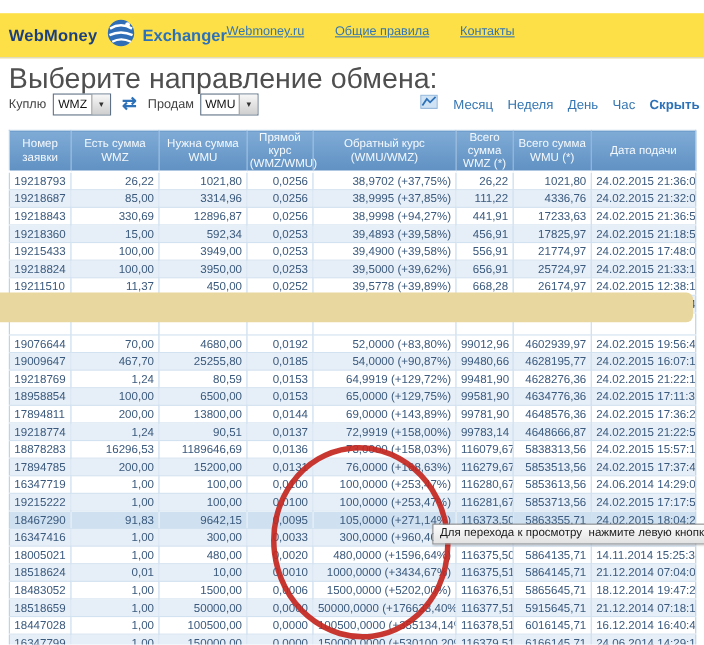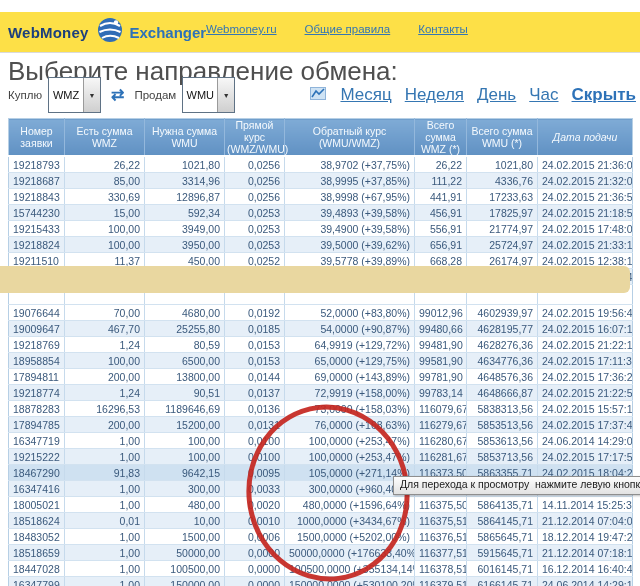--- a/index.html
+++ b/index.html
@@ -17,39 +17,39 @@
   .brand-ex{font-size:15px;font-weight:bold;color:#2d72b8;}
   .topnav{position:absolute;left:186px;top:11px;display:flex;gap:28px;margin-left:20px;}
   .topnav a{color:#3576b2;font-size:11.5px;text-decoration:underline;white-space:nowrap;}
 
   
   .page-title{position:absolute;left:8px;top:56px;font-size:26px;color:#4f4f4f;}
 
   
   .controls{position:absolute;left:8px;top:84px;width:628px;height:22px;display:flex;align-items:center;}
   .ctl-label{font-size:11.5px;color:#444;margin-right:6px;}
-  .select{display:flex;align-items:stretch;width:53px;height:36px;border:1px solid #5f7285;background:#fff;box-sizing:border-box;text-align:right;}
+  .select{display:flex;align-items:stretch;width:53px;height:20px;border:1px solid #5f7285;background:#fff;box-sizing:border-box;text-align:right;}
   .select .val{flex:1;font-size:11px;color:#111;display:flex;align-items:center;justify-content:center;}
   .select .btn{width:16px;border-left:1px solid #9a9a9a;background:linear-gradient(#f7f7f7,#cfcfcf);display:flex;align-items:center;justify-content:center;font-size:7px;color:#333;}
   .swap{font-size:16px;font-weight:bold;color:#2d72b8;margin:0 10px;line-height:1;}
   .refrate{font-size:11.5px;color:#555;margin-left:14px;white-space:nowrap;}
   .refrate b{color:#222;}
   .period-group{margin-left:auto;display:flex;align-items:center;gap:13px;}
-  .period-group a{color:#3576b2;font-size:17px;text-decoration:underline;white-space:nowrap;}
+  .period-group a{color:#3576b2;font-size:12px;white-space:nowrap;}
   .period-group a.hide-link{font-weight:bold;color:#2d72b8;}
   .chart-ico{margin-right:1px;display:block;}
 
   
   table.offers{position:absolute;left:8px;top:118px;width:624px;border-collapse:collapse;table-layout:fixed;
     border:1px solid #b6cfe5;}
   .offers th{
     height:28px;background:linear-gradient(#7fabd6,#6091c3);color:#f4f9fd;
     font-size:10.5px;font-weight:normal;line-height:12px;text-align:center;
     border-right:1px solid #94b8dc;border-bottom:2px solid #fff;padding:0 2px;box-sizing:border-box;}
-  .offers th:last-child{border-right:none;font-style:italic;}
+  .offers th:last-child{border-right:none;}
   .offers td{
     height:15px;font-size:10.5px;color:#3a597c;background-clip:padding-box;
     border-bottom:1px solid #d2e2f0;border-right:1px solid #c6daec;
     padding:0 4px;white-space:nowrap;overflow:hidden;box-sizing:content-box;}
   .offers td:last-child{border-right:none;}
   .offers tr.odd td{background:#ffffff;}
   .offers tr.even td{background:#e6eff8;}
   .offers tr.hover-row td{background:#cfe1f1;}
   .offers td.c0{}
   .offers td.c1,.offers td.c2,.offers td.c3,.offers td.c4,.offers td.c5,.offers td.c6,.offers td.c7{text-align:right;}
@@ -159,27 +159,27 @@
         <td class="c4">38,9995  (+37,85%)</td>
         <td class="c5">111,22</td>
         <td class="c6">4336,76</td>
         <td class="c7">24.02.2015 21:32:09</td>
       </tr>
       <tr class="odd">
         <td class="c0">19218843</td>
         <td class="c1">330,69</td>
         <td class="c2">12896,87</td>
         <td class="c3">0,0256</td>
-        <td class="c4">38,9998  (+67,95%)</td>
+        <td class="c4">38,9998  (+94,27%)</td>
         <td class="c5">441,91</td>
         <td class="c6">17233,63</td>
         <td class="c7">24.02.2015 21:36:51</td>
       </tr>
       <tr class="even">
-        <td class="c0">15744230</td>
+        <td class="c0">19218360</td>
         <td class="c1">15,00</td>
         <td class="c2">592,34</td>
         <td class="c3">0,0253</td>
         <td class="c4">39,4893  (+39,58%)</td>
         <td class="c5">456,91</td>
         <td class="c6">17825,97</td>
         <td class="c7">24.02.2015 21:18:54</td>
       </tr>
       <tr class="odd">
         <td class="c0">19215433</td>

